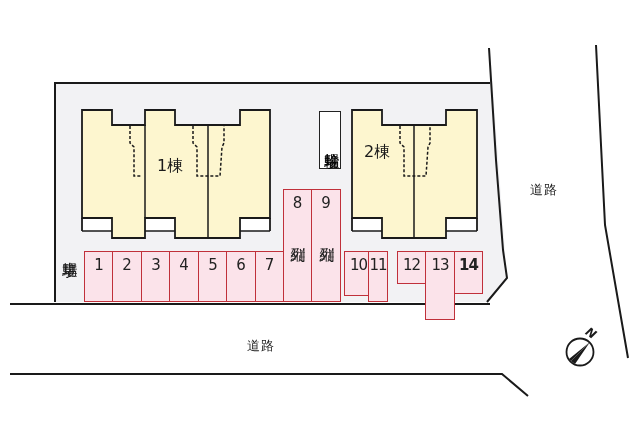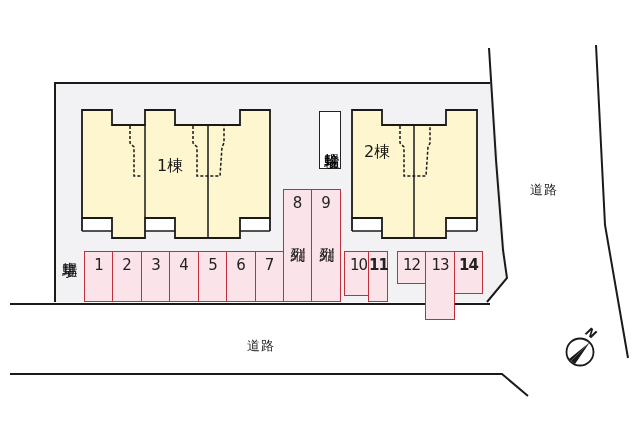--- a/index.html
+++ b/index.html
@@ -102,21 +102,21 @@
       <span class="space-sub vert" style="top:46px; left:5px; right:auto;">縦列</span>
     </div>
     <div class="space" style="left:311px; top:189px; width:30px; height:113px;">
       <span class="space-num">9</span>
       <span class="space-sub vert" style="top:46px; left:6px; right:auto;">縦列</span>
     </div>
 
     <div class="space" style="left:344px; top:251px; width:29px; height:45px;">
         <span class="space-num sm">10</span>
       </div>
-    <div class="space" style="left:368px; top:251px; width:20px; height:51px;font-weight:bold;">
+    <div class="space" style="left:368px; top:251px; width:20px; height:51px;">
         <span class="space-num sm">11</span>
       </div>
     <div class="space" style="left:397px; top:251px; width:29px; height:33px;">
         <span class="space-num sm">12</span>
       </div>
     <div class="space" style="left:425px; top:251px; width:30px; height:69px;">
         <span class="space-num sm">13</span>
       </div>
     <div class="space" style="left:454px; top:251px; width:29px; height:43px;font-weight:bold;">
         <span class="space-num sm">14</span>

